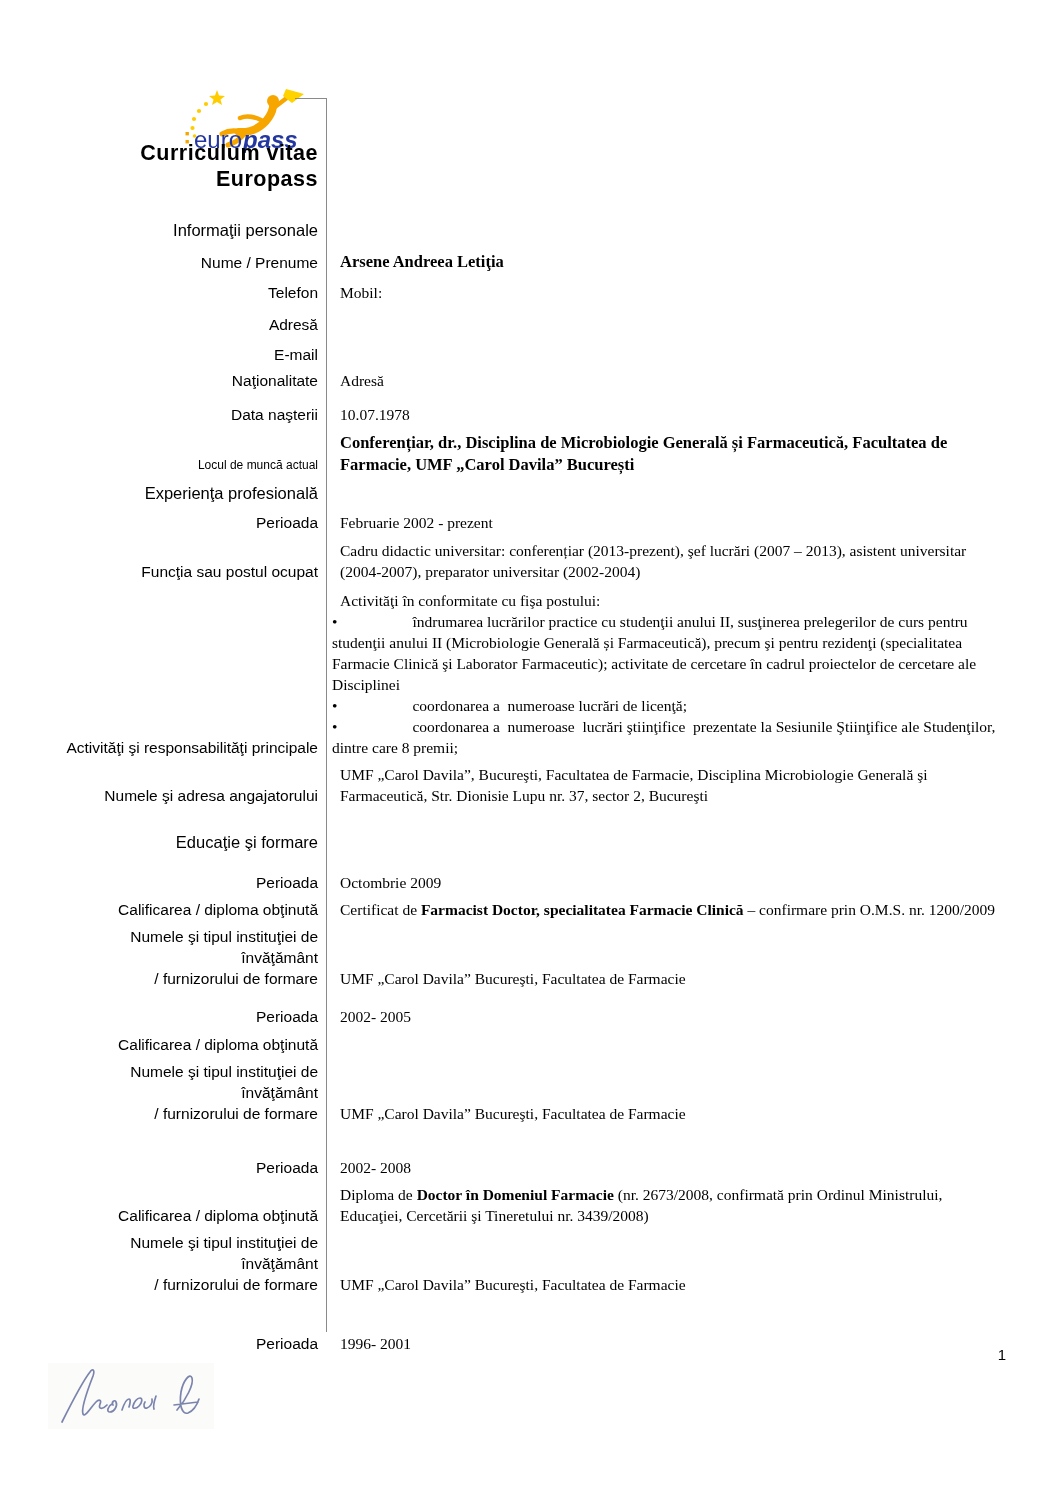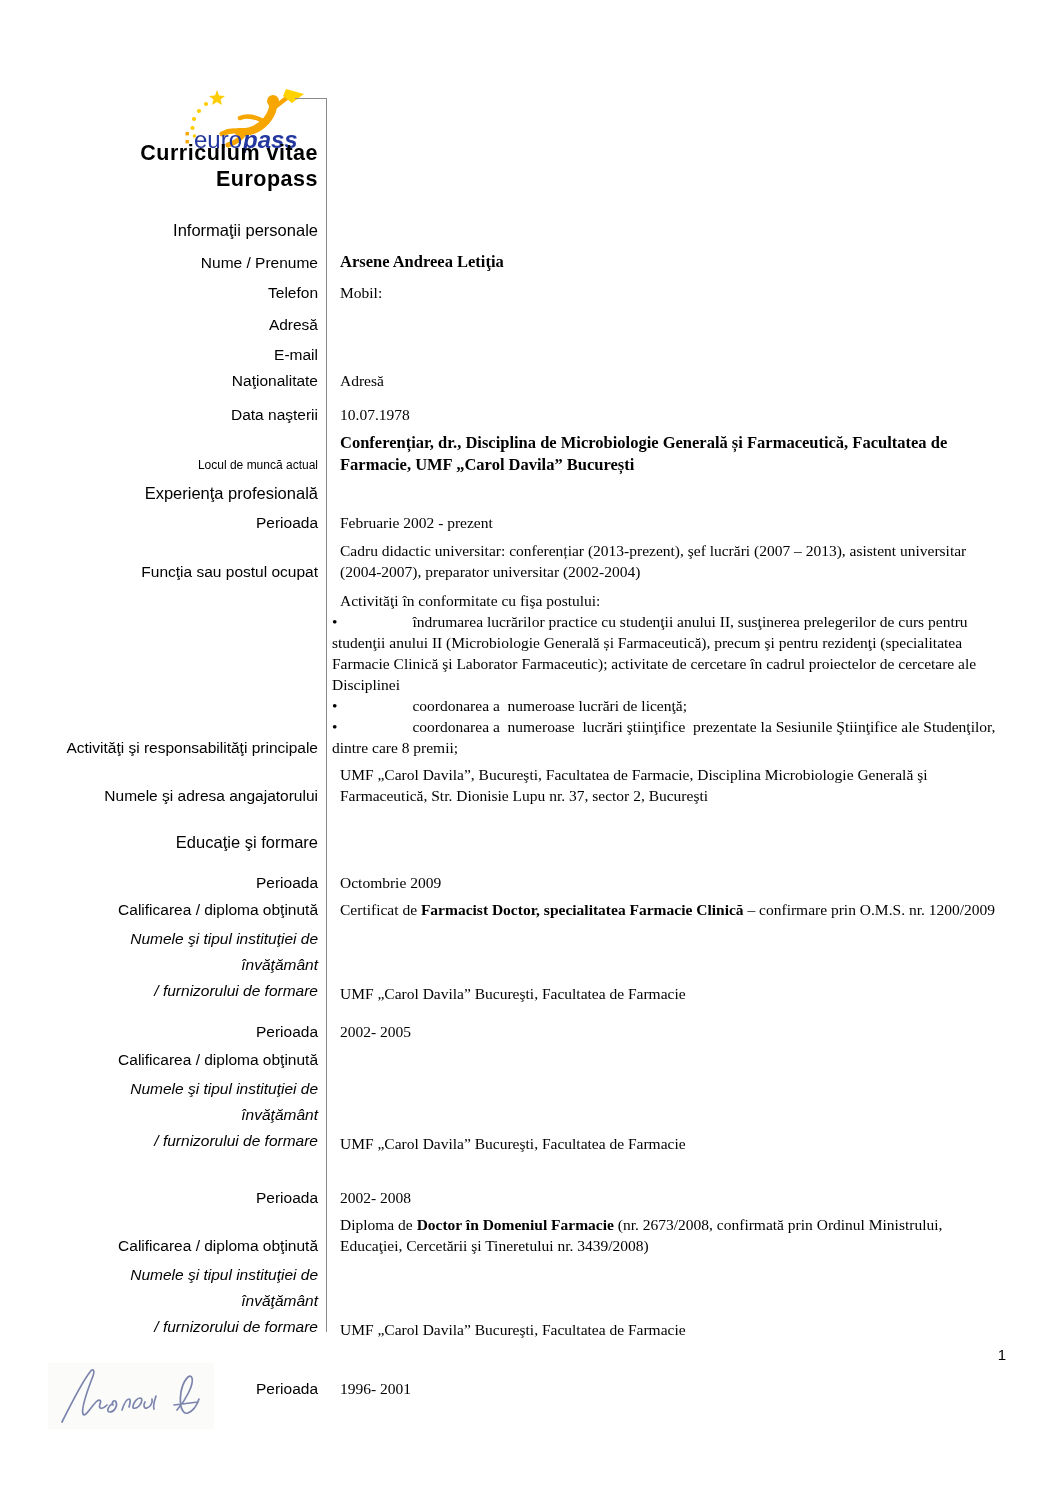--- a/index.html
+++ b/index.html
@@ -25,21 +25,21 @@
   }
   
   .logo { position:absolute; left:183px; top:88px; width:127px; height:66px; }
   
   .content { position:absolute; left:60px; top:140px; width:945px; }
   .row { display:flex; align-items:flex-end; }
   .lbl {
     flex:none; width:266px; text-align:right; padding-right:8px;
     font-size:15.5px; line-height:21px; white-space:nowrap;
   }
-  .lbl.two-line { white-space:normal; line-height:26px;font-style:italic; }
+  .lbl.two-line { white-space:normal; line-height:21px; }
   .val {
     flex:1; padding-left:14px; font-size:15.5px; line-height:21px;font-family:Liberation Serif, serif;
   }
   .cv-title {
     font-size:21.5px; font-weight:bold; line-height:26px;
     letter-spacing:0.5px; white-space:normal;
   }
   .sec {
     font-size:16.5px; font-weight:normal; white-space:nowrap; line-height:22px;
   }

